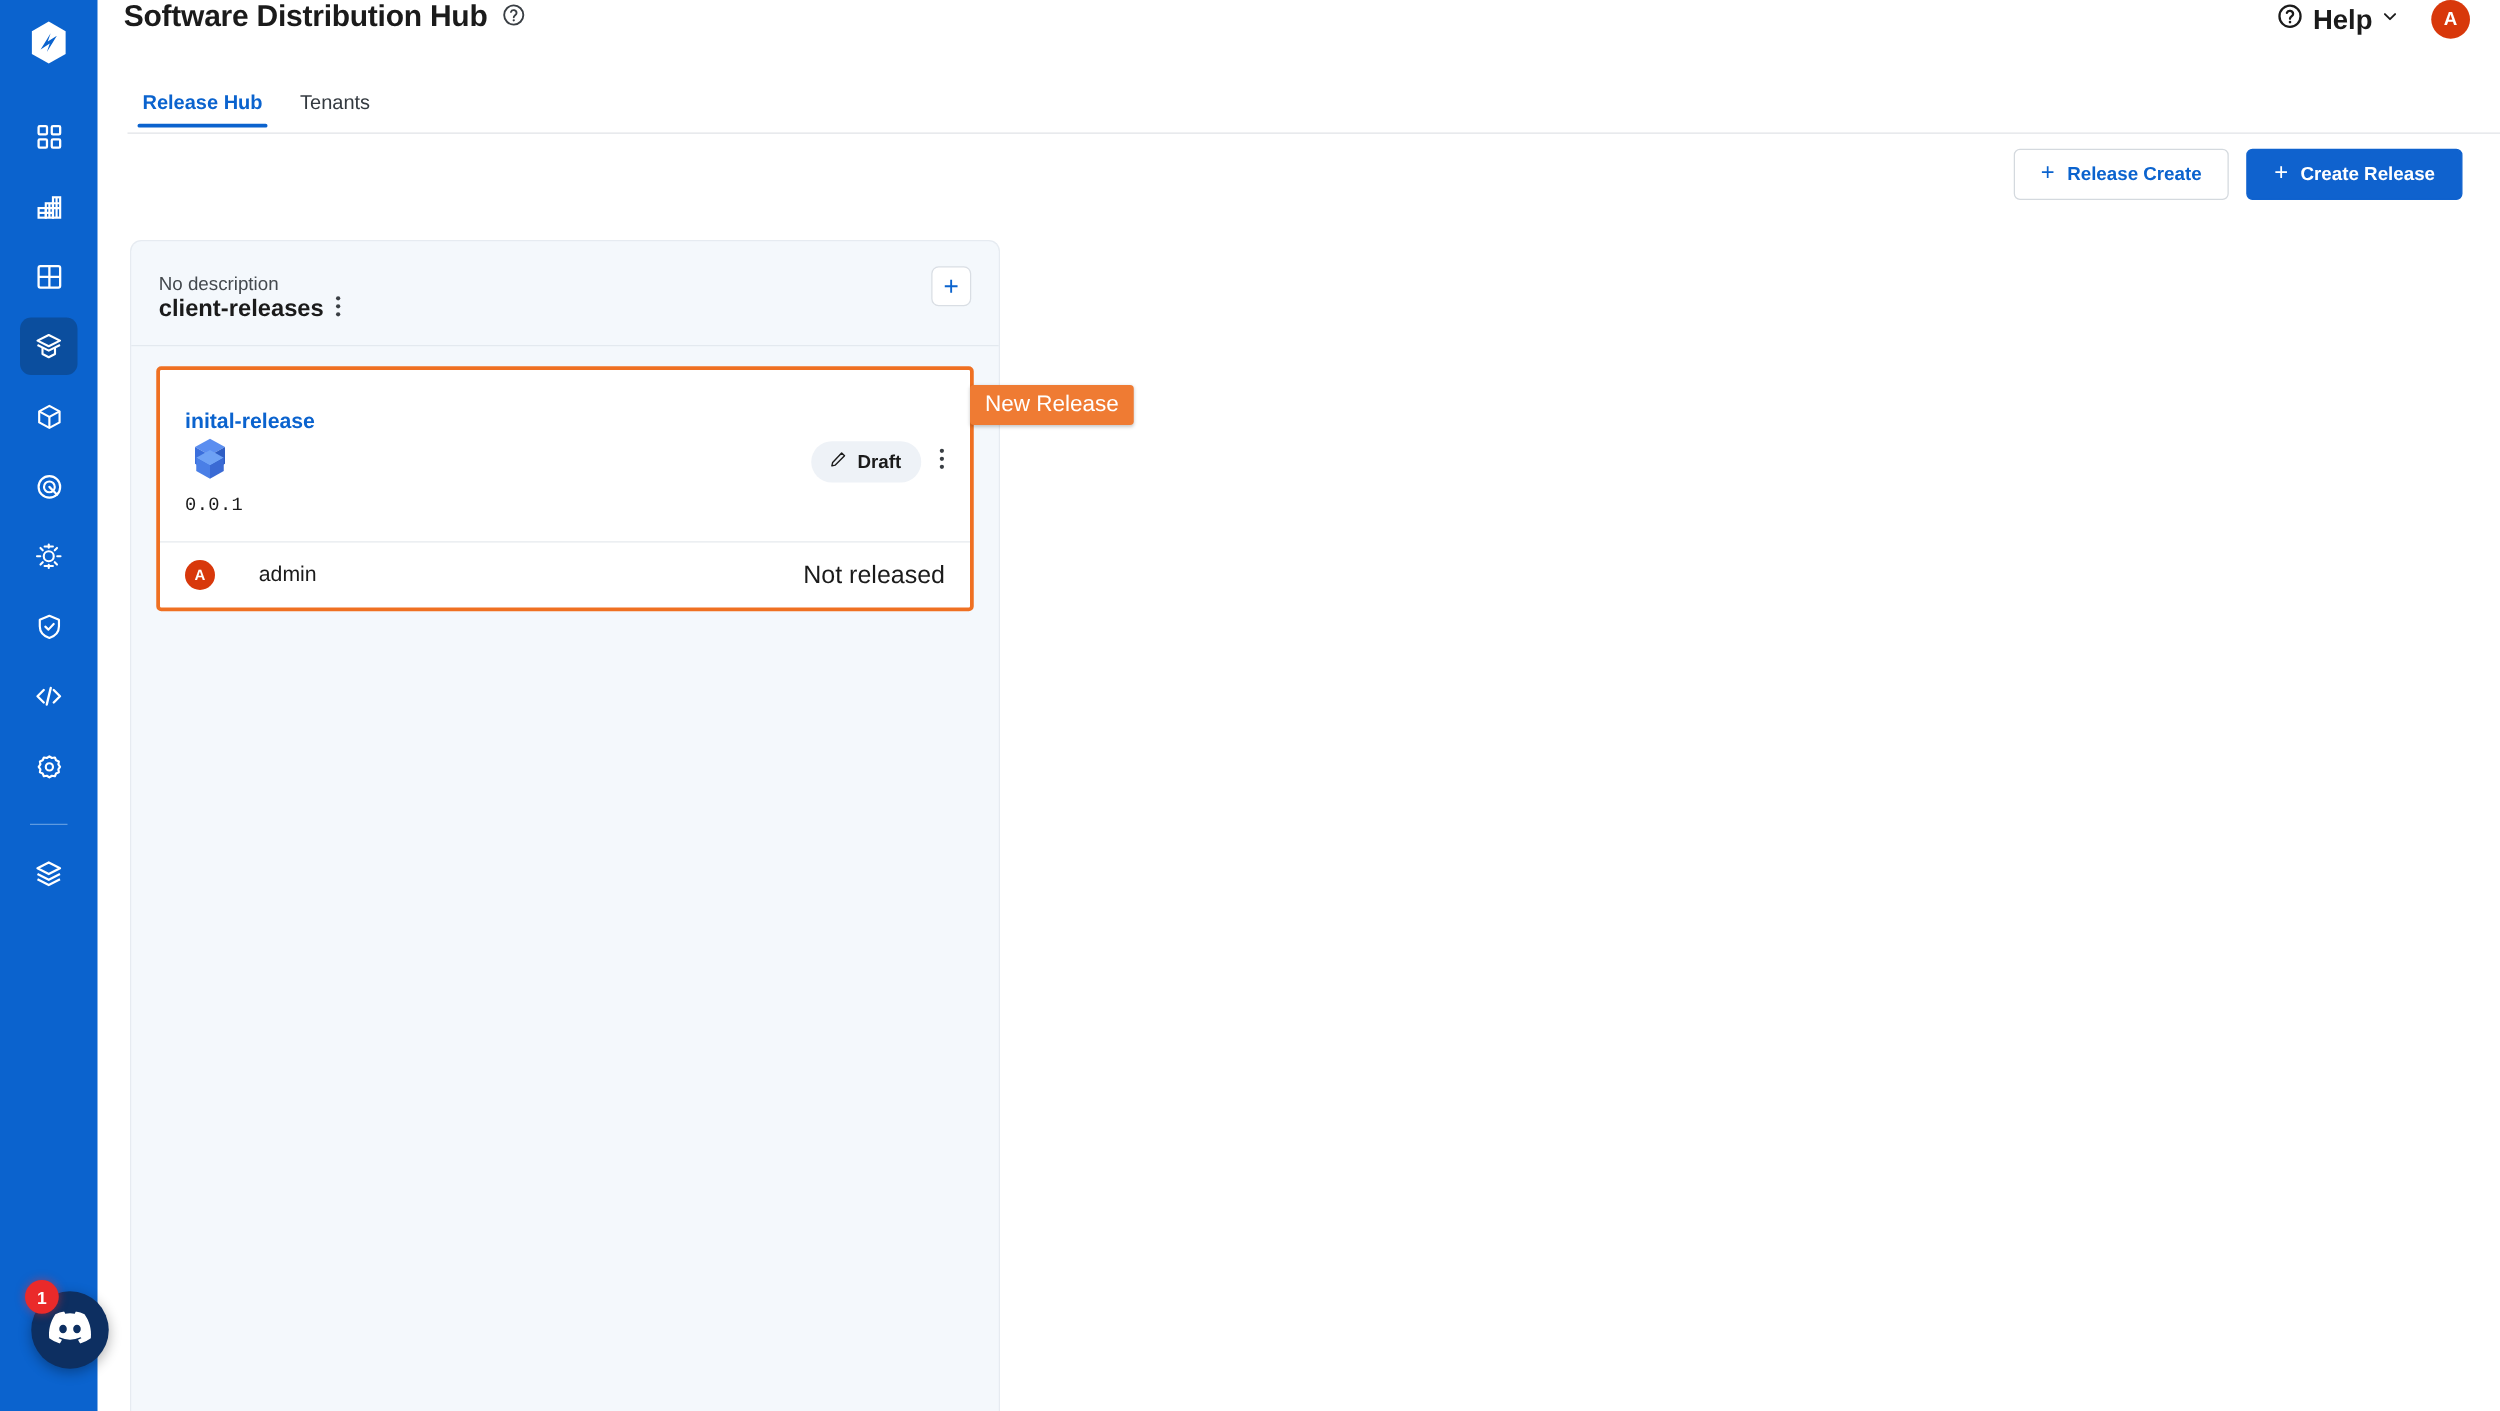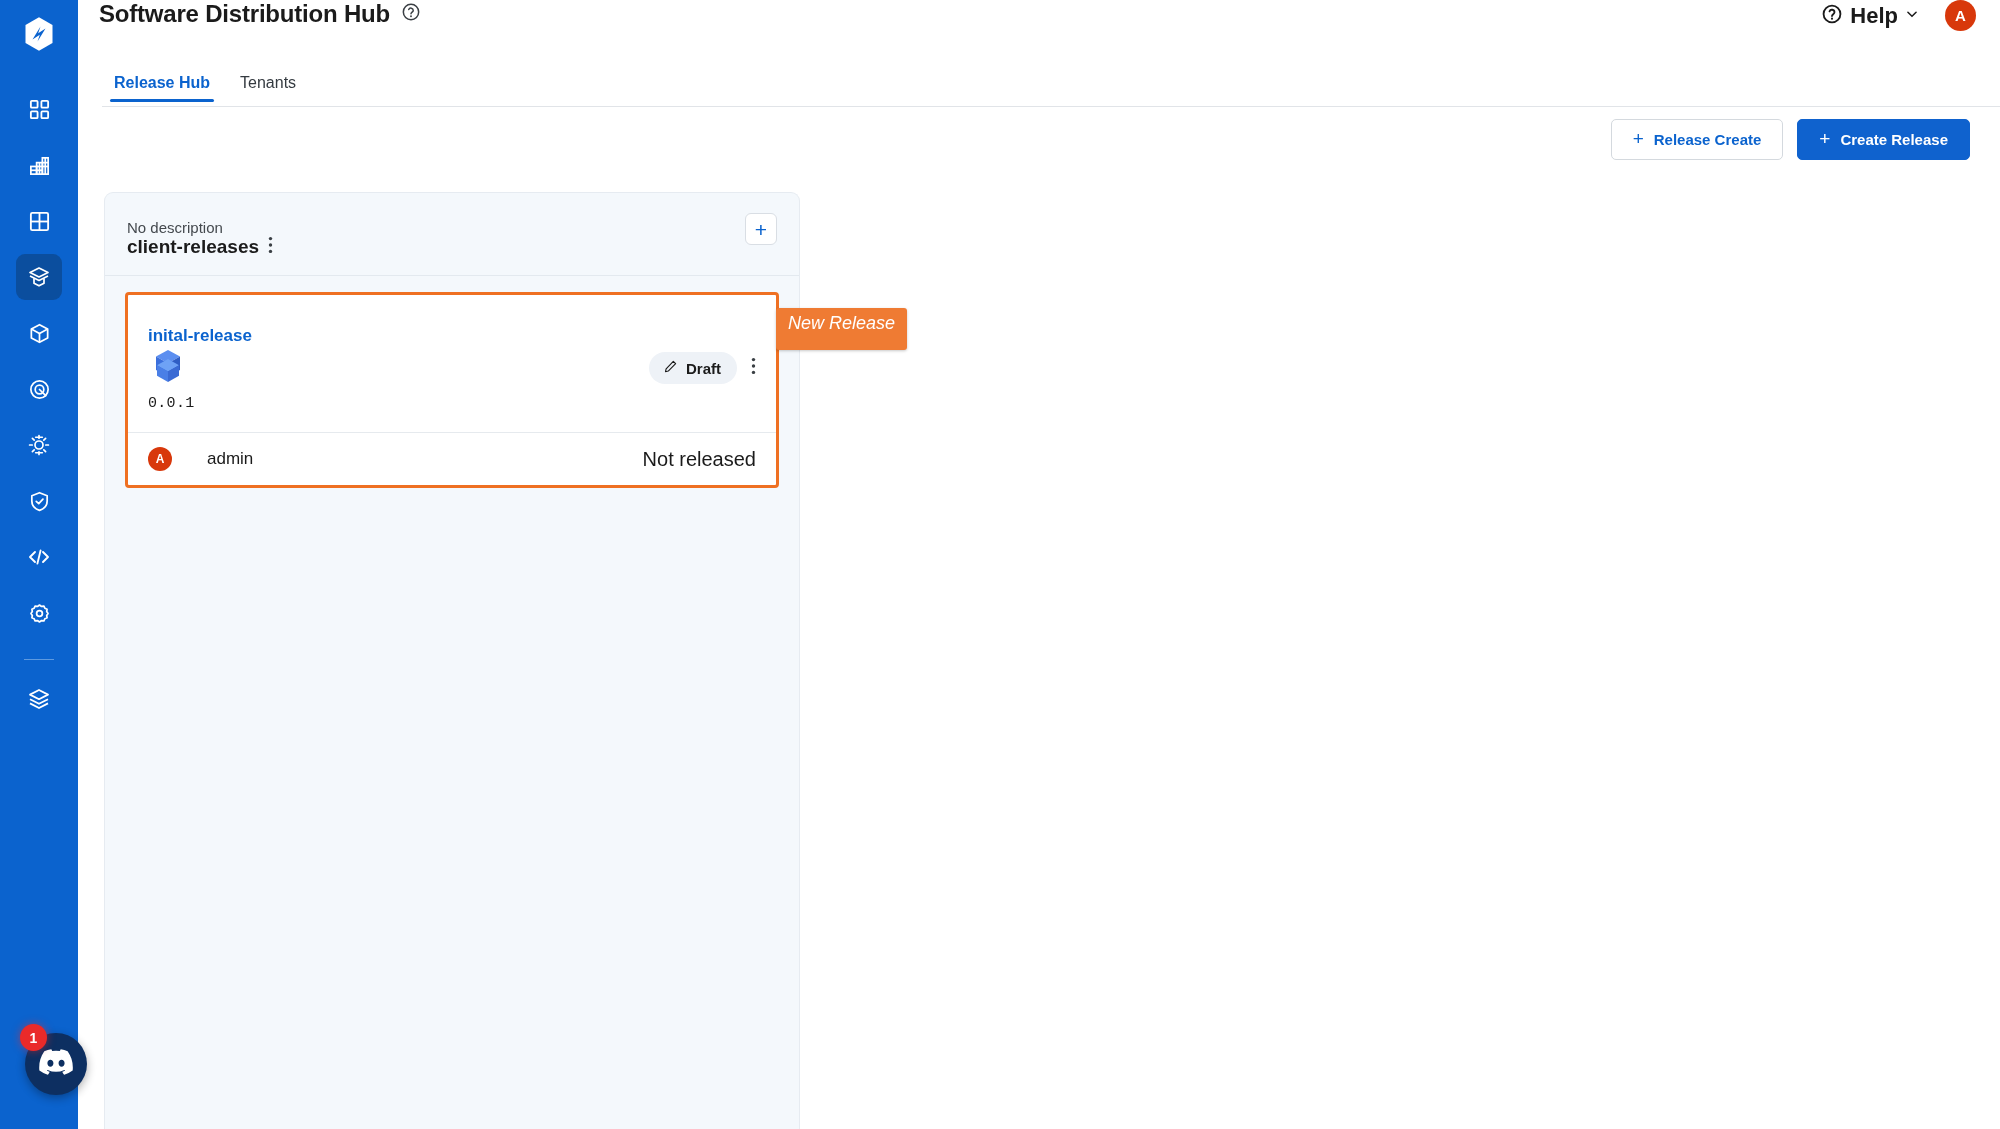--- a/index.html
+++ b/index.html
@@ -183,26 +183,25 @@
   #author-name { font-size: 17px; color: #1b1b1b; margin-left: 24px; }
   #release-status { font-size: 20px; color: #1b1b1b; }
 
   
   #new-release-tooltip {
     position: absolute;
     left: 776px; top: 308px;
     background: #ef7b33;
     color: #ffffff;
     font-size: 18px;
-    padding: 5px 12px 16px 12px;
+    padding: 5px 12px 6px 12px;
     border-radius: 3px;
     white-space: nowrap;
     z-index: 30;
     box-shadow: 0 1px 3px rgba(0,0,0,.22);
-    font-style: italic;
   }
 </style>
 </head>
 <body>
 
 <div id="sidebar">
 
   <div id="sidebar-logo">
     <svg width="40" height="40" viewBox="0 0 40 40" aria-hidden="true">
       <path d="M20 3.2 L33.5 10.9 L33.5 29.1 L20 36.8 L6.5 29.1 L6.5 10.9 Z" fill="#ffffff"></path>

